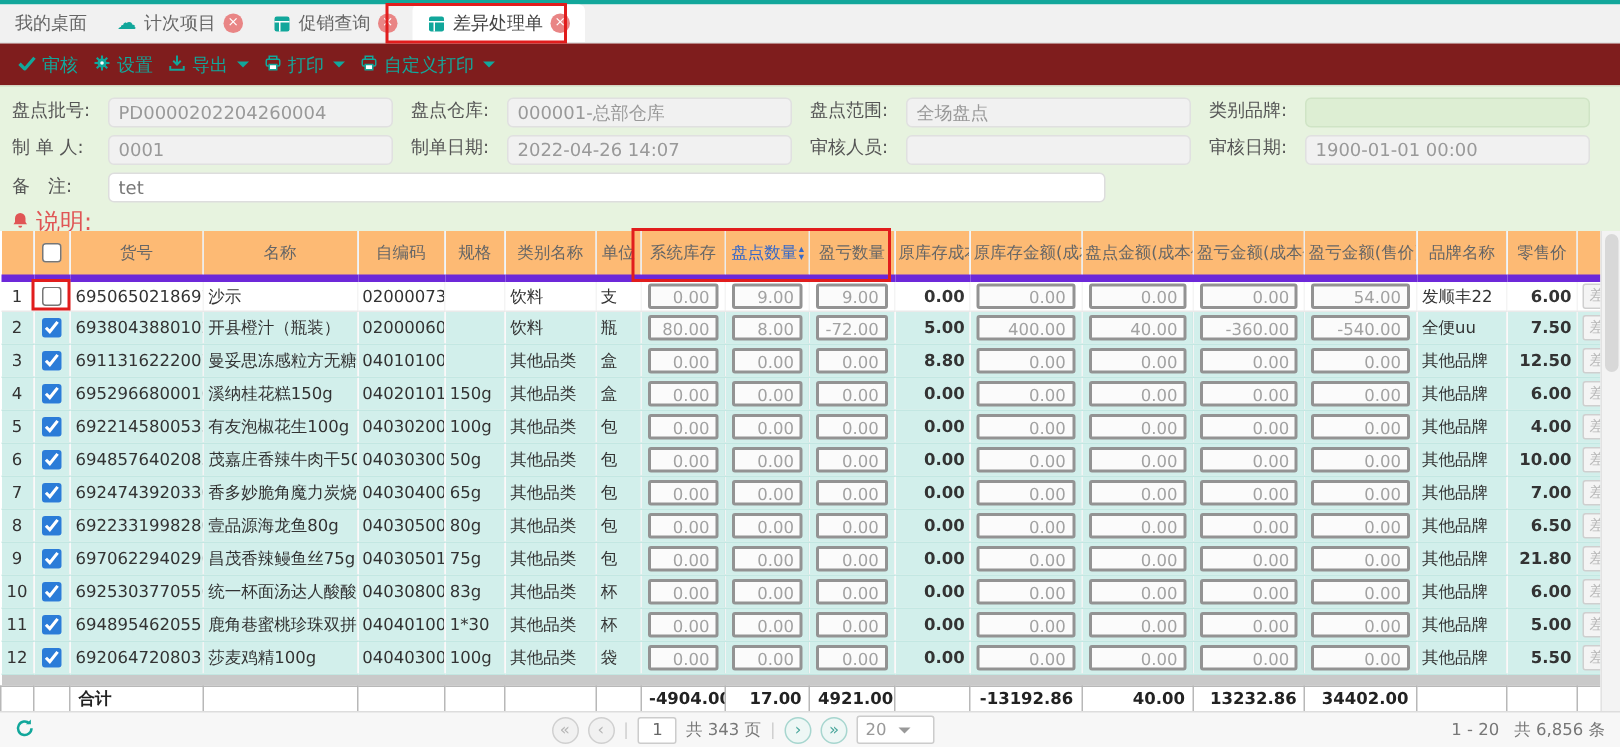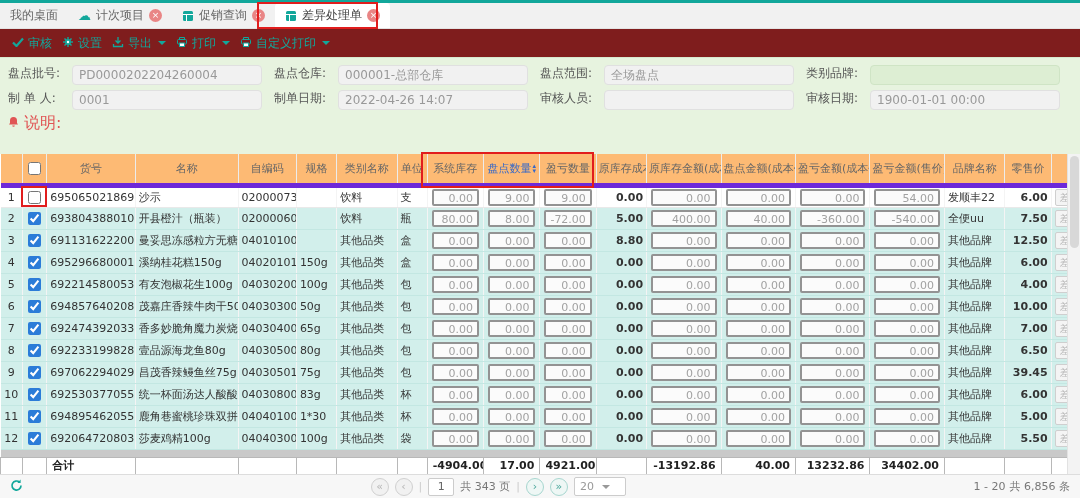--- a/index.html
+++ b/index.html
@@ -193,20 +193,24 @@
     </div>
     <div class="fpair">
       <span class="flabel">审核人员:</span>
       <div class="finput"></div>
     </div>
     <div class="fpair">
       <span class="flabel">审核日期:</span>
       <div class="finput">1900-01-01 00:00</div>
     </div>
   </div>
+  <div class="frow">
+    <span class="flabel">备　注:</span>
+    <div class="finput wide">tet</div>
+  </div>
   <div class="notice-row">
     <span><svg width="11" height="12" viewBox="0 0 11 12">
           <path d="M5.5 1a3.5 3.5 0 0 0-3.5 3.5V7L1 8.5h9L9 7V4.5A3.5 3.5 0 0 0 5.5 1z" fill="#e05555"></path>
           <path d="M4.2 9.5a1.3 1.3 0 0 0 2.6 0z" fill="#e05555"></path>
         </svg></span>
     <span class="nlabel">说明:</span>
   </div>
 </div>
 
 <div class="gridwrap">
@@ -580,21 +584,21 @@
           <td>
             <div class="numbox">0.00</div>
           </td>
           <td>
             <div class="numbox">0.00</div>
           </td>
           <td>
             <div class="numbox">0.00</div>
           </td>
           <td>其他品牌</td>
-          <td class="c-num">39.45</td>
+          <td class="c-num">21.80</td>
           <td>
             <div class="actbtn">差异</div>
           </td>
         </tr>
         <tr class="sel">
           <td class="c-idx">10</td>
           <td class="c-cb"><input type="checkbox" checked="" style=""></td>
           <td>6925303770556</td>
           <td>统一杯面汤达人酸酸辣辣粉</td>
           <td>0403080037</td>
@@ -747,19 +751,19 @@
     <span class="pageinput">1</span>
     <span>共 343 页</span>
     <span class="pgsep">|</span>
     <span class="pgbtn fwd">›</span>
     <span class="pgbtn fwd">»</span>
     <span class="sizesel">
       <span>20</span>
       <span class="scaret"></span>
     </span>
   </div>
-  <span style="margin-right:4px;text-align:right;">1 - 20</span>
+  <span style="margin-right:10px;text-align:right;">1 - 20</span>
   <span>共 6,856 条</span>
 </div>
 
 <div class="ann ann-tab"></div>
 <div class="ann ann-header"></div>
 <div class="ann ann-checkbox"></div>
 
 </body></html>

